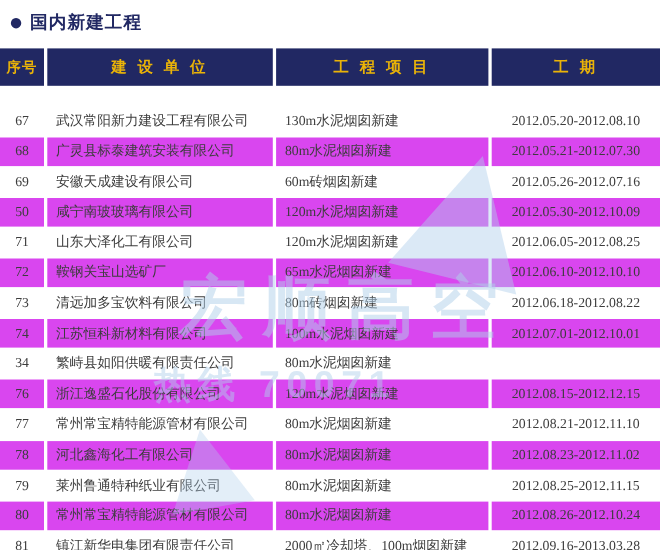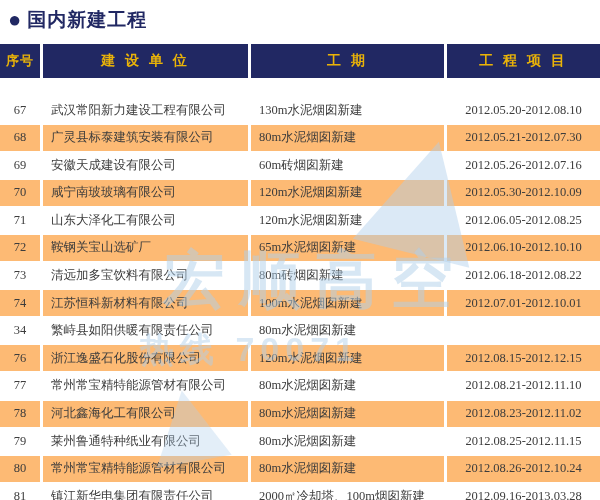--- a/index.html
+++ b/index.html
@@ -14,21 +14,21 @@
   
   .title-bar{
     height:40px;
     display:flex;align-items:center;
     padding-left:8px;box-sizing:border-box;
   }
   .bullet{
     font-size:22px;line-height:1;color:#212863;margin-right:6px;
   }
   .page-title{
-    font-size:19px;font-weight:bold;color:#212863;letter-spacing:1px;
+    font-size:16px;font-weight:bold;color:#212863;letter-spacing:1px;
   }
   
   .grid-row{
     display:grid;
     grid-template-columns:40px 205px 193px 1fr;
     column-gap:3px;
     background:#ffffff;
   }
   .thead{
     margin-top:4px;
@@ -44,21 +44,21 @@
   .t-row{
     height:26px;
     margin-bottom:1.6px;
   }
   .t-row .c{
     display:flex;align-items:center;
     font-size:12.5px;
     background:transparent;
     overflow:hidden;white-space:nowrap;
   }
-  .t-row.alt .c{background:#fdba74;}
+  .t-row.alt .c{background:#d946ef;}
   .c.no{justify-content:center;}
   .c.company{padding-left:8px;}
   .c.project{padding-left:8px;}
   .c.period{justify-content:center;}
   .t-row.sliver{height:7px;margin-bottom:0;}
   
   .watermark{
     position:absolute;inset:0;
     pointer-events:none;
     z-index:5;
@@ -98,22 +98,22 @@
 <div class="page">
 
   <div class="title-bar">
     <span class="bullet">●</span>
     <span class="page-title">国内新建工程</span>
   </div>
 
   <div class="grid-row thead">
     <div class="hc first">序号</div>
     <div class="hc">建 设 单 位</div>
+    <div class="hc">工 程 项 目</div>
     <div class="hc">工    期</div>
-    <div class="hc">工 程 项 目</div>
   </div>
 
   <div class="tbody" id="tbody">
       <div class="grid-row t-row">
       <div class="c no">67</div>
       <div class="c company">武汉常阳新力建设工程有限公司</div>
       <div class="c project">130m水泥烟囱新建</div>
       <div class="c period">2012.05.20-2012.08.10</div>
     </div>
       <div class="grid-row t-row alt">
@@ -122,21 +122,21 @@
       <div class="c project">80m水泥烟囱新建</div>
       <div class="c period">2012.05.21-2012.07.30</div>
     </div>
       <div class="grid-row t-row">
       <div class="c no">69</div>
       <div class="c company">安徽天成建设有限公司</div>
       <div class="c project">60m砖烟囱新建</div>
       <div class="c period">2012.05.26-2012.07.16</div>
     </div>
       <div class="grid-row t-row alt">
-      <div class="c no">70</div>
+      <div class="c no">50</div>
       <div class="c company">咸宁南玻玻璃有限公司</div>
       <div class="c project">120m水泥烟囱新建</div>
       <div class="c period">2012.05.30-2012.10.09</div>
     </div>
       <div class="grid-row t-row">
       <div class="c no">71</div>
       <div class="c company">山东大泽化工有限公司</div>
       <div class="c project">120m水泥烟囱新建</div>
       <div class="c period">2012.06.05-2012.08.25</div>
     </div>

